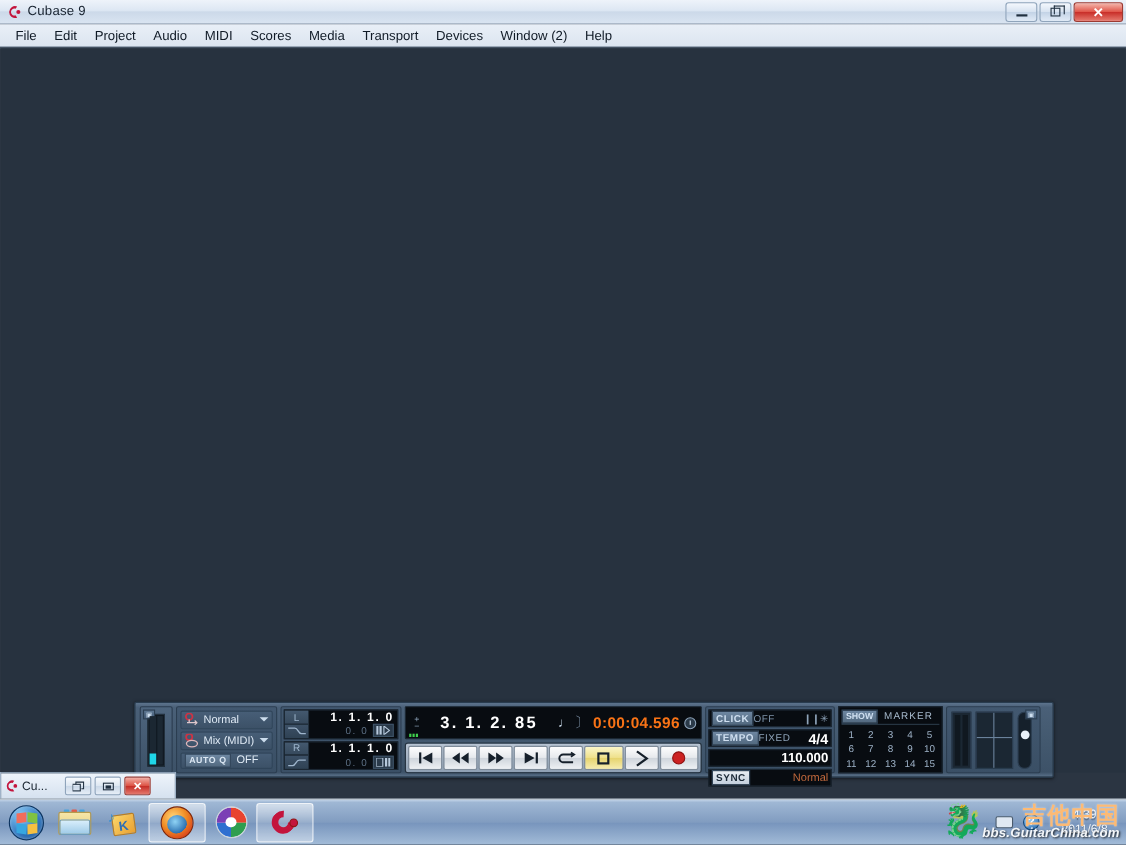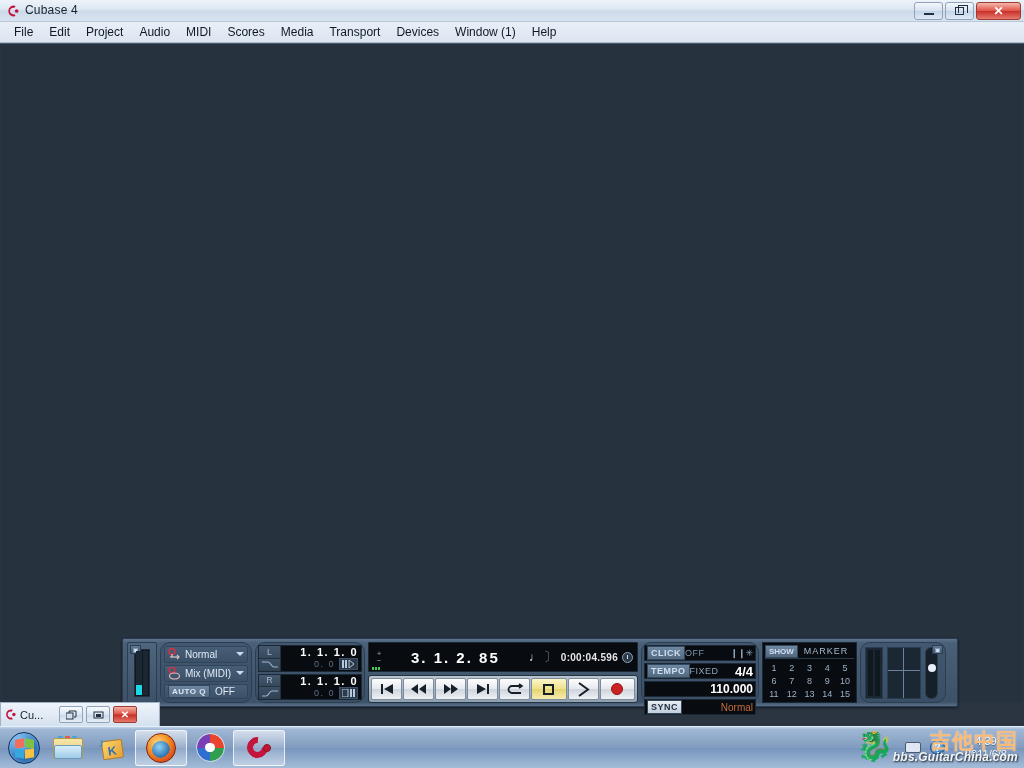--- a/index.html
+++ b/index.html
@@ -67,21 +67,21 @@
     background:linear-gradient(to bottom,#5d748d 0%,#4a6078 6%,#43596f 50%,#3d5268 94%,#5a7189 100%);
     border:1px solid #293c4f;
     border-radius:2px;
     box-shadow:0 1px 3px rgba(0,0,0,.55);
     display:flex; align-items:stretch; padding:3px 4px;
     gap:3px;
   }
   .tp-sec{
     background:linear-gradient(to bottom,#425870,#3a4f65);
     border:1px solid #2b3d50;
-    border-radius:10px;
+    border-radius:2px;
     position:relative;
   }
   .lcd{
     background:#080c11;
     border:1px solid #1b2733;
     border-radius:1px;
     color:#e8eef6;
   }
 
   
@@ -123,21 +123,21 @@
 
   
   #center{ width:270px; display:flex; flex-direction:column; gap:3px; background:none; border:none;}
   #posdisp{ height:30px; background:#080c11; border:1px solid #1b2733; display:flex; align-items:center;
             position:relative; padding:0 4px;}
   .pd-pm{width:12px;display:flex;flex-direction:column;justify-content:center;align-items:center;gap:1px;
          font-size:8px;color:#8ea4bb;line-height:6px;}
   .pd-main{flex:1;text-align:center;font-size:15px;font-weight:bold;color:#fff;letter-spacing:2px;}
   .pd-note{font-size:12px;color:#cfe0f0;margin:0 3px;}
   .pd-brk{color:#7b8fa5;font-size:13px;margin-right:4px;}
-  .pd-time{font-size:10px;font-weight:bold;color:#e5e5e5;letter-spacing:.3px;}
+  .pd-time{font-size:14px;font-weight:bold;color:#f97316;letter-spacing:.3px;}
   .pd-clock{width:11px;height:11px;border-radius:50%;background:#2b3a49;border:1px solid #8ea4bb;
             margin-left:4px;position:relative;}
   .pd-clock:after{content:"";position:absolute;left:4px;top:2px;width:1px;height:4px;background:#cfe0f0;}
   .pd-leds{position:absolute;left:3px;bottom:1px;display:flex;gap:1px;}
   .pd-leds i{width:2px;height:3px;background:#3fcf4d;display:block;}
   #tbar{ height:28px; background:linear-gradient(#b8c4d2,#8fa0b3); border:1px solid #25323f;
          border-radius:3px; display:flex; padding:2px; gap:1px;}
   .tb-btn{ flex:1; display:flex;align-items:center;justify-content:center;
     background:linear-gradient(to bottom,#fdfdfd,#e6e9ed 48%,#cfd5dc 52%,#eef1f4);
     border:1px solid #7e8b99; border-radius:2px; font-size:13px; color:#16202b; font-weight:bold;}
@@ -277,21 +277,21 @@
     font-family:"DejaVu Sans",sans-serif;}
 </style>
 </head>
 <body>
 
 <div id="titlebar">
   <svg class="tb-icon" viewBox="0 0 16 16">
     <path d="M11 2.2A6.2 6.2 0 1 0 11 13.8 L9.3 11.4 A3.6 3.6 0 1 1 9.3 4.6 Z" fill="#c3143c"></path>
     <circle cx="12.2" cy="8" r="2.1" fill="#c3143c"></circle>
   </svg>
-  <div class="tb-title">Cubase 4</div>
+  <div class="tb-title">Cubase 9</div>
   <div class="winbtns">
     <div class="winbtn">
         <div class="min-glyph"></div>
       </div>
     <div class="winbtn">
         <div class="max-glyph"></div>
       </div>
     <div class="winbtn close">✕</div>
   </div>
 </div>
@@ -299,21 +299,21 @@
 <div id="menubar">
   <div class="menu-item">File</div>
   <div class="menu-item">Edit</div>
   <div class="menu-item">Project</div>
   <div class="menu-item">Audio</div>
   <div class="menu-item">MIDI</div>
   <div class="menu-item">Scores</div>
   <div class="menu-item">Media</div>
   <div class="menu-item">Transport</div>
   <div class="menu-item">Devices</div>
-  <div class="menu-item">Window (1)</div>
+  <div class="menu-item">Window (2)</div>
   <div class="menu-item">Help</div>
 </div>
 
 <div id="workspace">
   <div id="work-inner"></div>
 </div>
 
 <div id="transport">
 
   <div id="perf">

